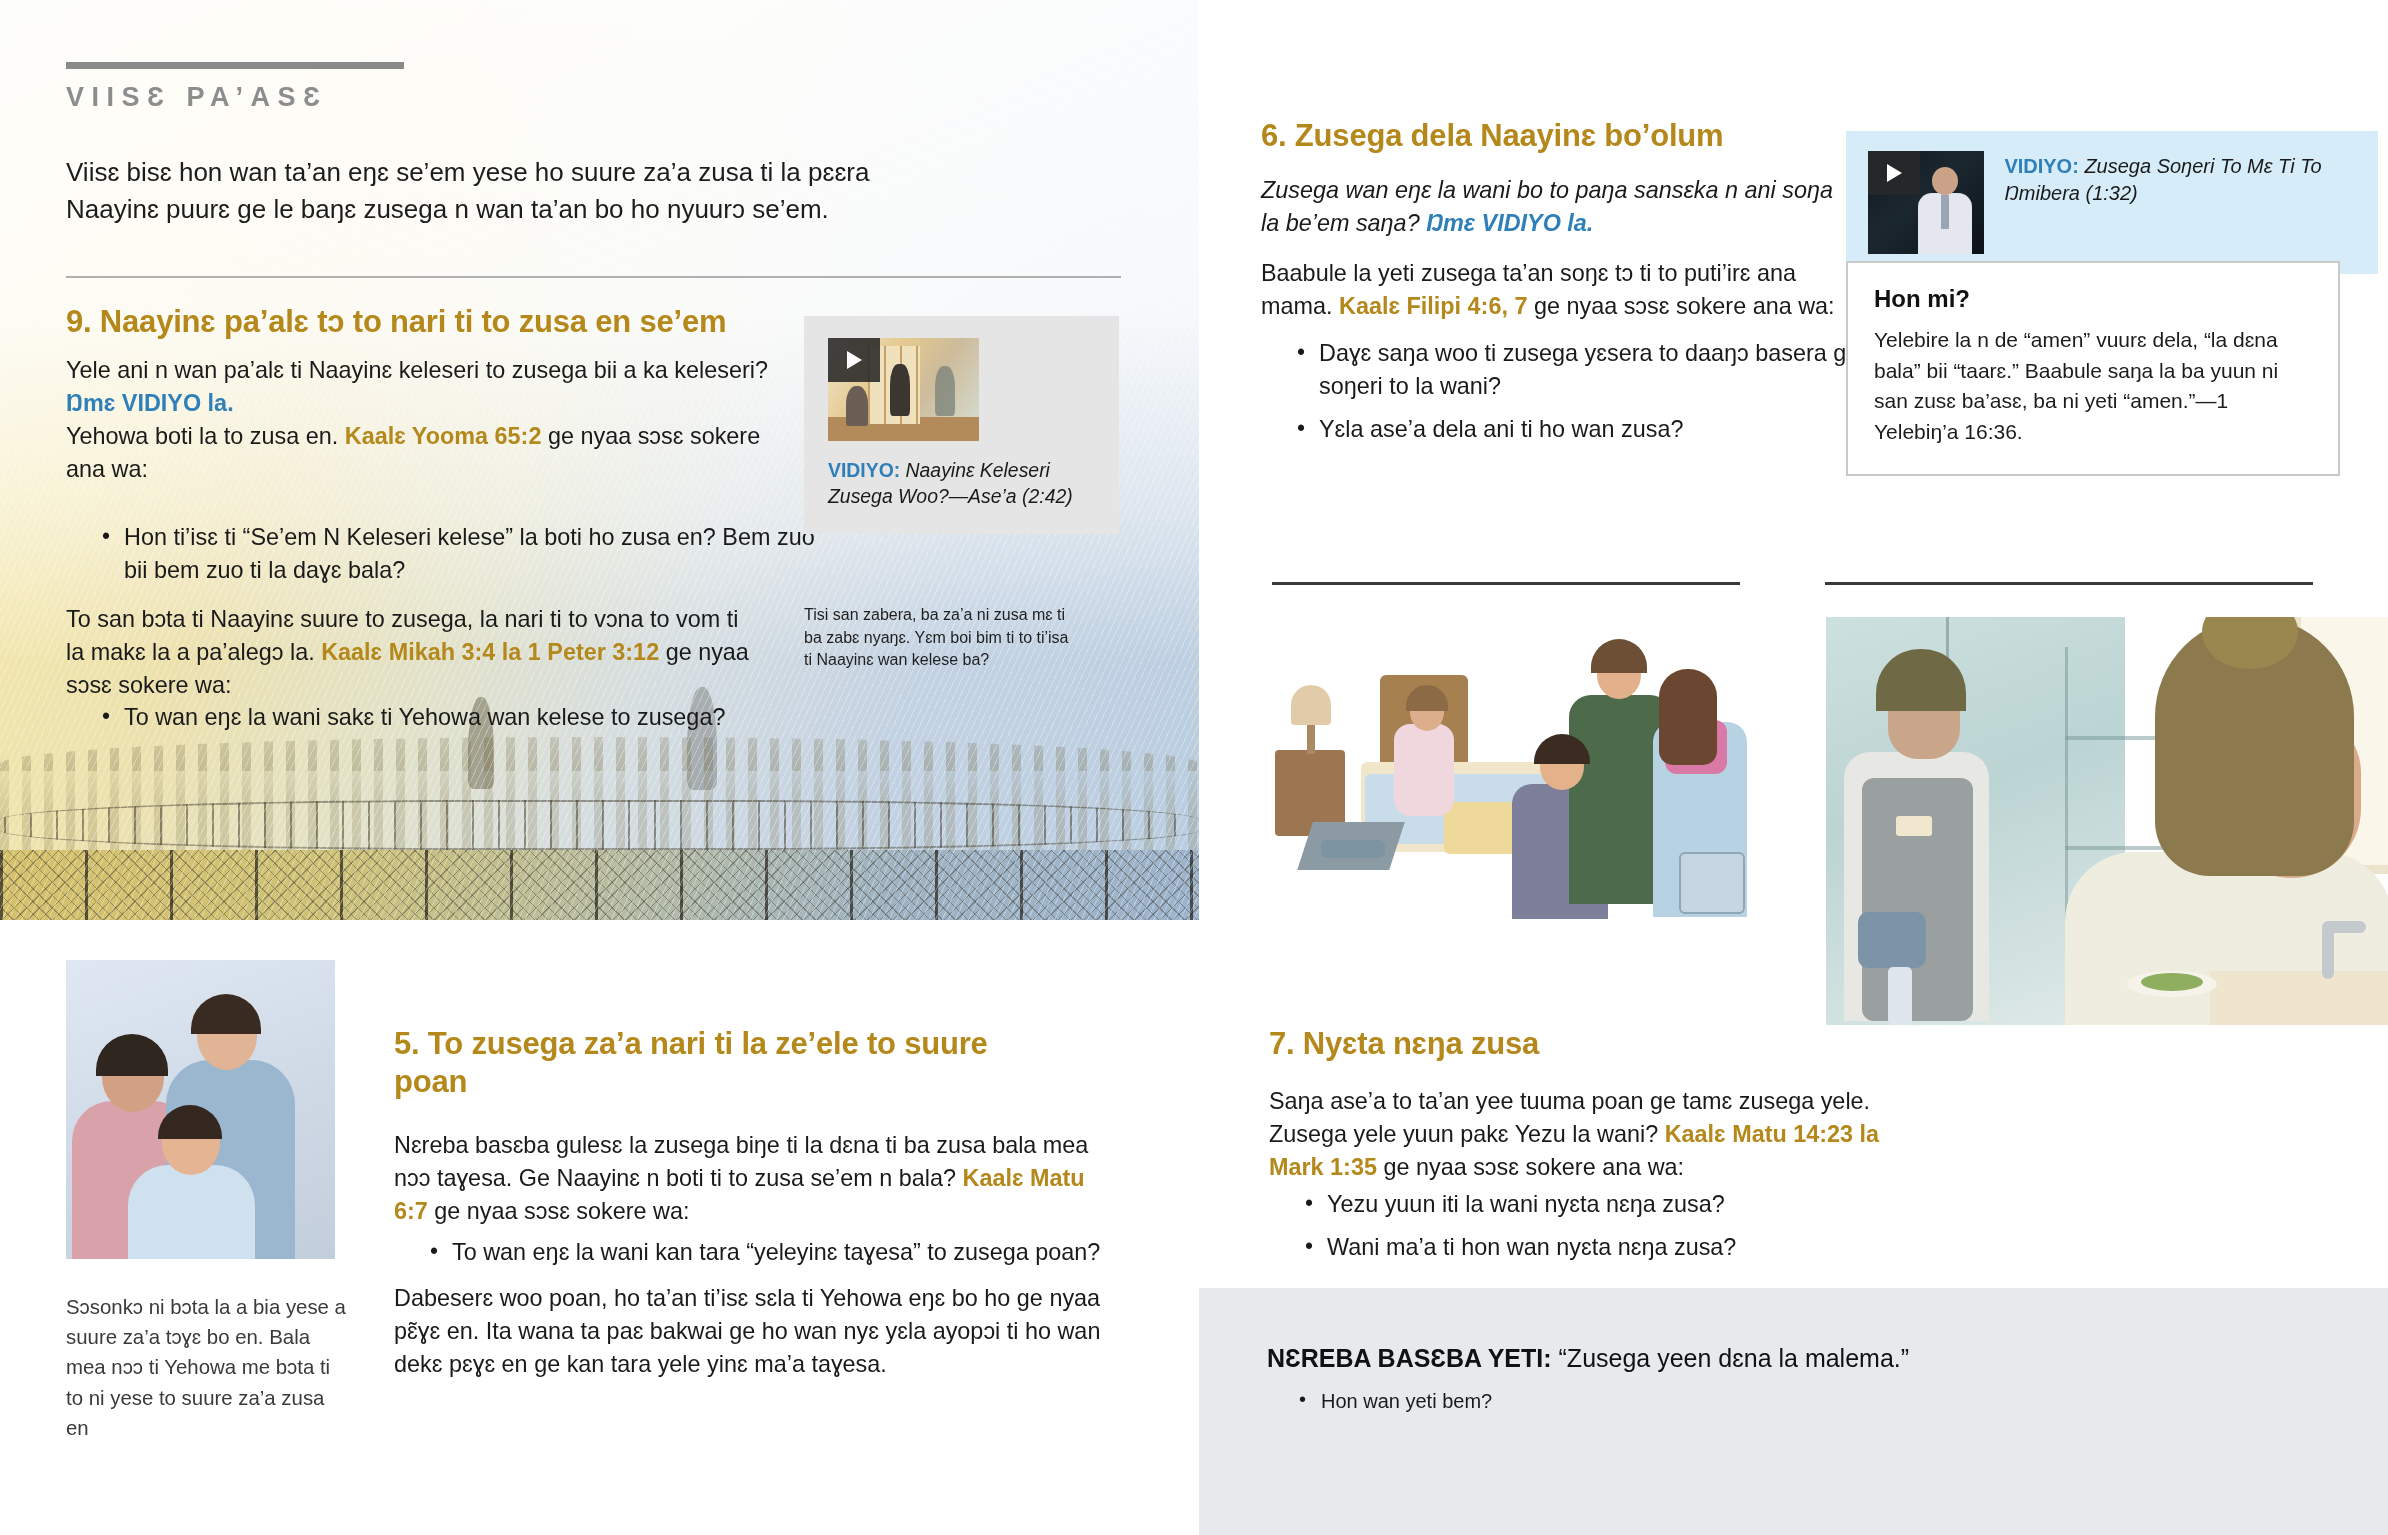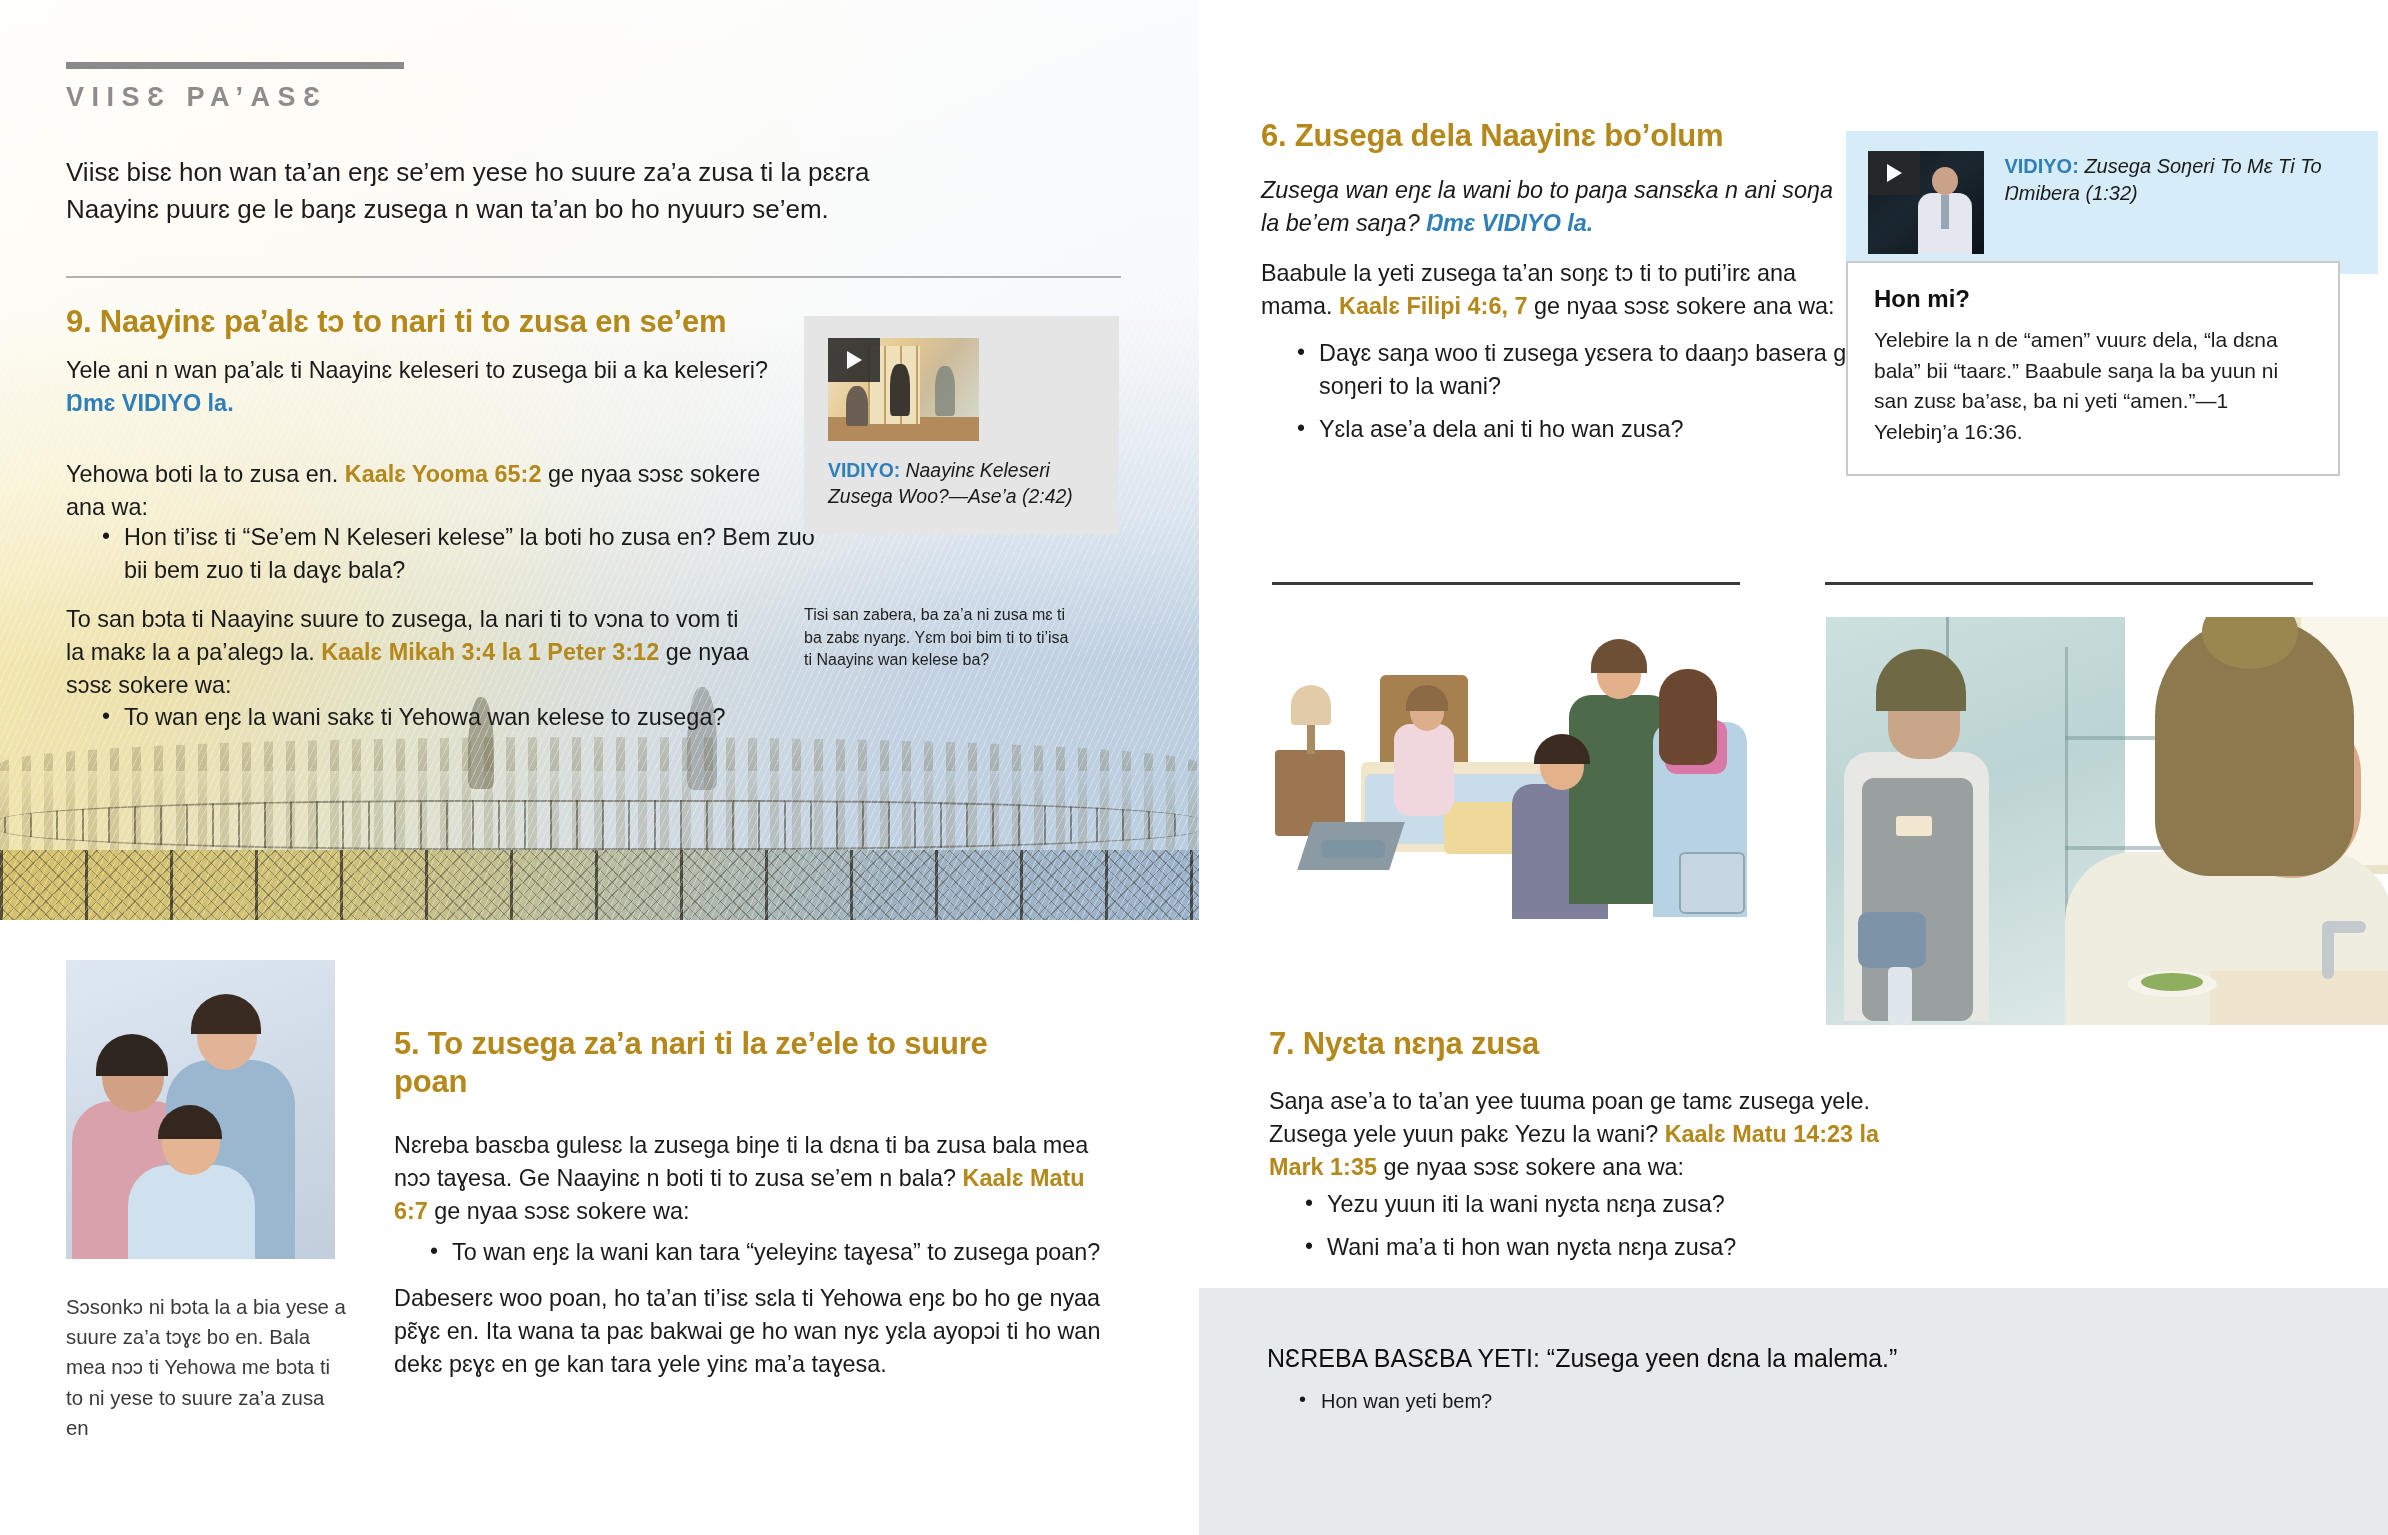--- a/index.html
+++ b/index.html
@@ -87,21 +87,21 @@
   }
   #sec4-head{position:absolute;left:66px;top:303px;width:796px;}
   .body-p{font-size:23.4px;line-height:1.42;color:#1a1a1a;}
   .gold{color:#b4881b;font-weight:bold;}
   .blue{color:#2f7fb8;font-weight:bold;}
   ul.q{margin:14px 0 0 0;padding:0 0 0 36px;list-style:none;}
   ul.q li{position:relative;font-size:23.4px;line-height:1.40;color:#1a1a1a;margin-bottom:10px;padding-left:22px;}
   ul.q li:before{content:"\2022";position:absolute;left:0;top:-1px;font-size:23px;color:#1a1a1a;}
 
   #sec4-p1{position:absolute;left:66px;top:354px;width:736px;}
-  #sec4-p2{position:absolute;left:66px;top:458px;width:697px;}
+  #sec4-p2{position:absolute;left:66px;top:420px;width:697px;}
   #sec4-list1{position:absolute;left:66px;top:507px;width:716px;}
   #sec4-p3{position:absolute;left:66px;top:603px;width:697px;}
   #sec4-list2{position:absolute;left:66px;top:687px;width:736px;}
 
   .video-card{
     position:absolute;background:#e5e5e5;padding:22px 24px 24px 24px;
   }
   #video-card-1{left:804px;top:316px;width:267px;}
   .video-thumb{position:relative;width:151px;height:103px;overflow:hidden;
     background:linear-gradient(125deg,#efe6cf 0%,#e5c98f 35%,#cdbb9a 60%,#d6e0d6 100%);}
@@ -227,21 +227,21 @@
 
   #sec7-head{position:absolute;left:1269px;top:1025px;width:597px;}
   #sec7-p1{position:absolute;left:1269px;top:1085px;width:637px;}
   #sec7-list{position:absolute;left:1269px;top:1174px;width:637px;}
 
   .grayband{
     position:absolute;left:1199px;top:1288px;width:1189px;height:248px;background:#e7eaec;
   }
   .gb-inner{position:absolute;left:68px;top:56px;width:955px;}
   .gb-title{font-size:25px;color:#111;}
-  .gb-title .b{font-weight:normal;}
+  .gb-title .b{font-weight:bold;}
   .gb-list{margin:14px 0 0 0;padding:0 0 0 32px;list-style:none;}
   .gb-list li{position:relative;font-size:20px;line-height:1.4;color:#1a1a1a;padding-left:22px;}
   .gb-list li:before{content:"\2022";position:absolute;left:0;top:-2px;}
 </style>
 </head>
 <body>
 
 <div class="page" id="left-page">
 
   <div class="left-bg">

